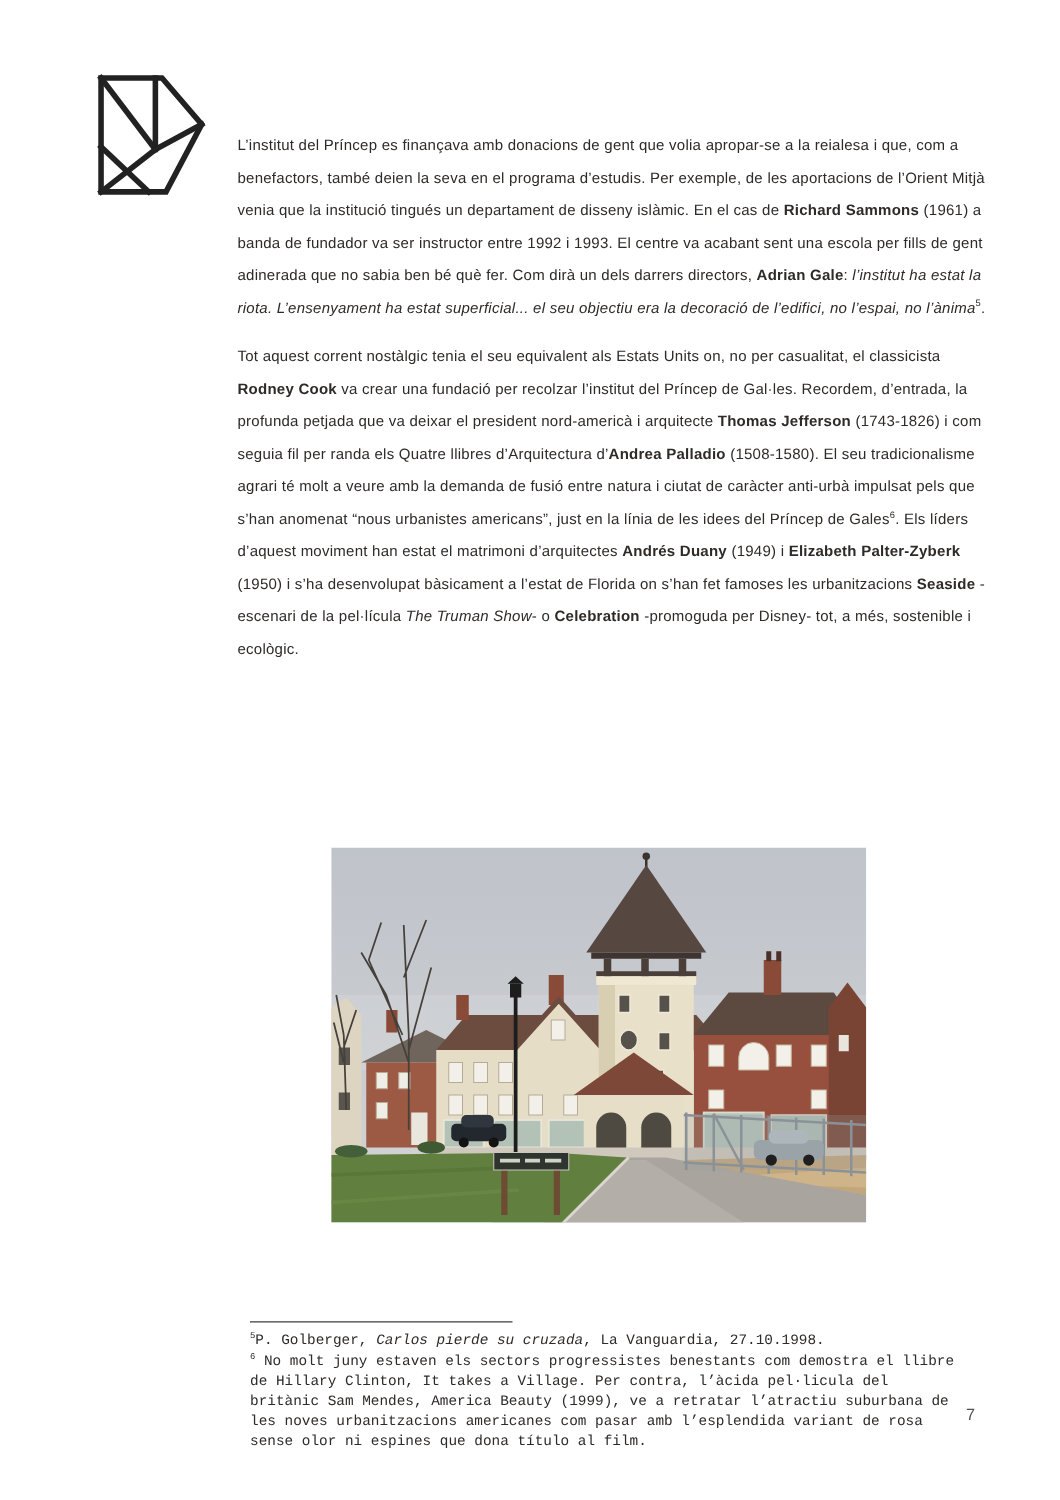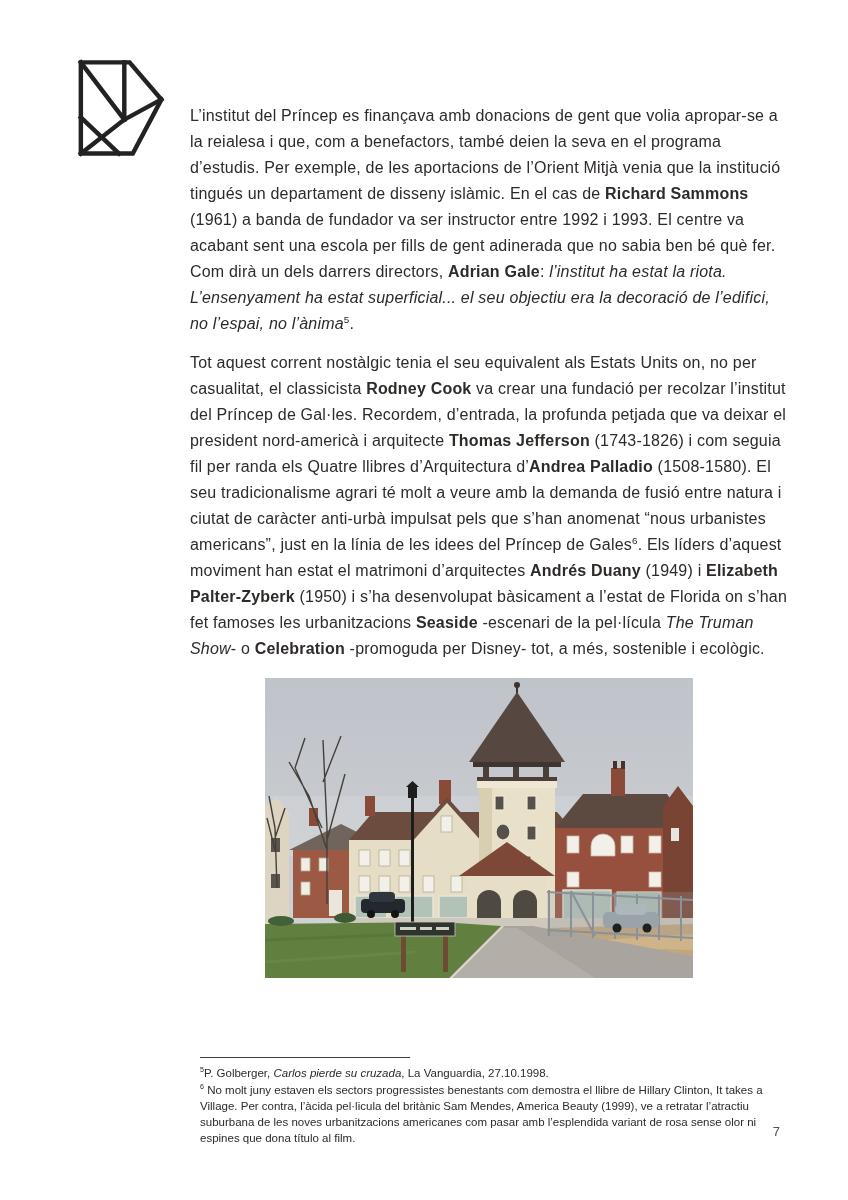--- a/index.html
+++ b/index.html
@@ -3,35 +3,35 @@
 <meta charset="utf-8">
 <style>
   html,body { margin:0; padding:0; background:#ffffff; }
   .page {
     position:relative; width:848px; height:1200px; background:#ffffff;
     font-family:"Liberation Sans", sans-serif; color:#2d2a28; overflow:hidden;
   }
   .logo { position:absolute; left:66px; top:56px; width:106px; height:106px; }
   .content { position:absolute; left:190px; top:103px; width:601px; }
   .body-par {
-    font-size:16px; line-height:26px; margin:0 0 13px 0;
+    font-size:12px; line-height:26px; margin:0 0 13px 0;
     letter-spacing:0.2px; color:#2d2a28; text-align:left;
   }
   .body-par .b, .footnote .b { font-weight:bold; }
   .body-par .i, .footnote .i, .caption .i { font-style:italic; }
   sup { font-size:62%; vertical-align:super; line-height:0; }
   .figure { position:absolute; left:265px; top:678px; width:428px; height:300px; }
   .figure svg { display:block; }
   .caption {
     position:absolute; left:265px; top:984px; width:482px;
     font-size:12px; line-height:22px; color:#3a3836; overflow-wrap:break-word;
   }
   .footnotes { position:absolute; left:200px; top:1057px; width:566px; }
   .fn-rule { width:210px; height:0; border-top:1px solid #403d3a; margin:0 0 7px 0; }
-  .footnote { font-size:11.5px; line-height:16px; margin:0 0 1px 0; color:#2d2a28; }
+  .footnote { font-size:11.5px; line-height:16px; margin:0 0 1px 0; color:#2d2a28;font-family:Liberation Mono, monospace; }
   .page-num {
     position:absolute; left:740px; top:1124px; width:40px; text-align:right;
     font-size:13px; color:#55524f;
   }
 </style>
 </head>
 <body>
 
 <div class="page">
 

